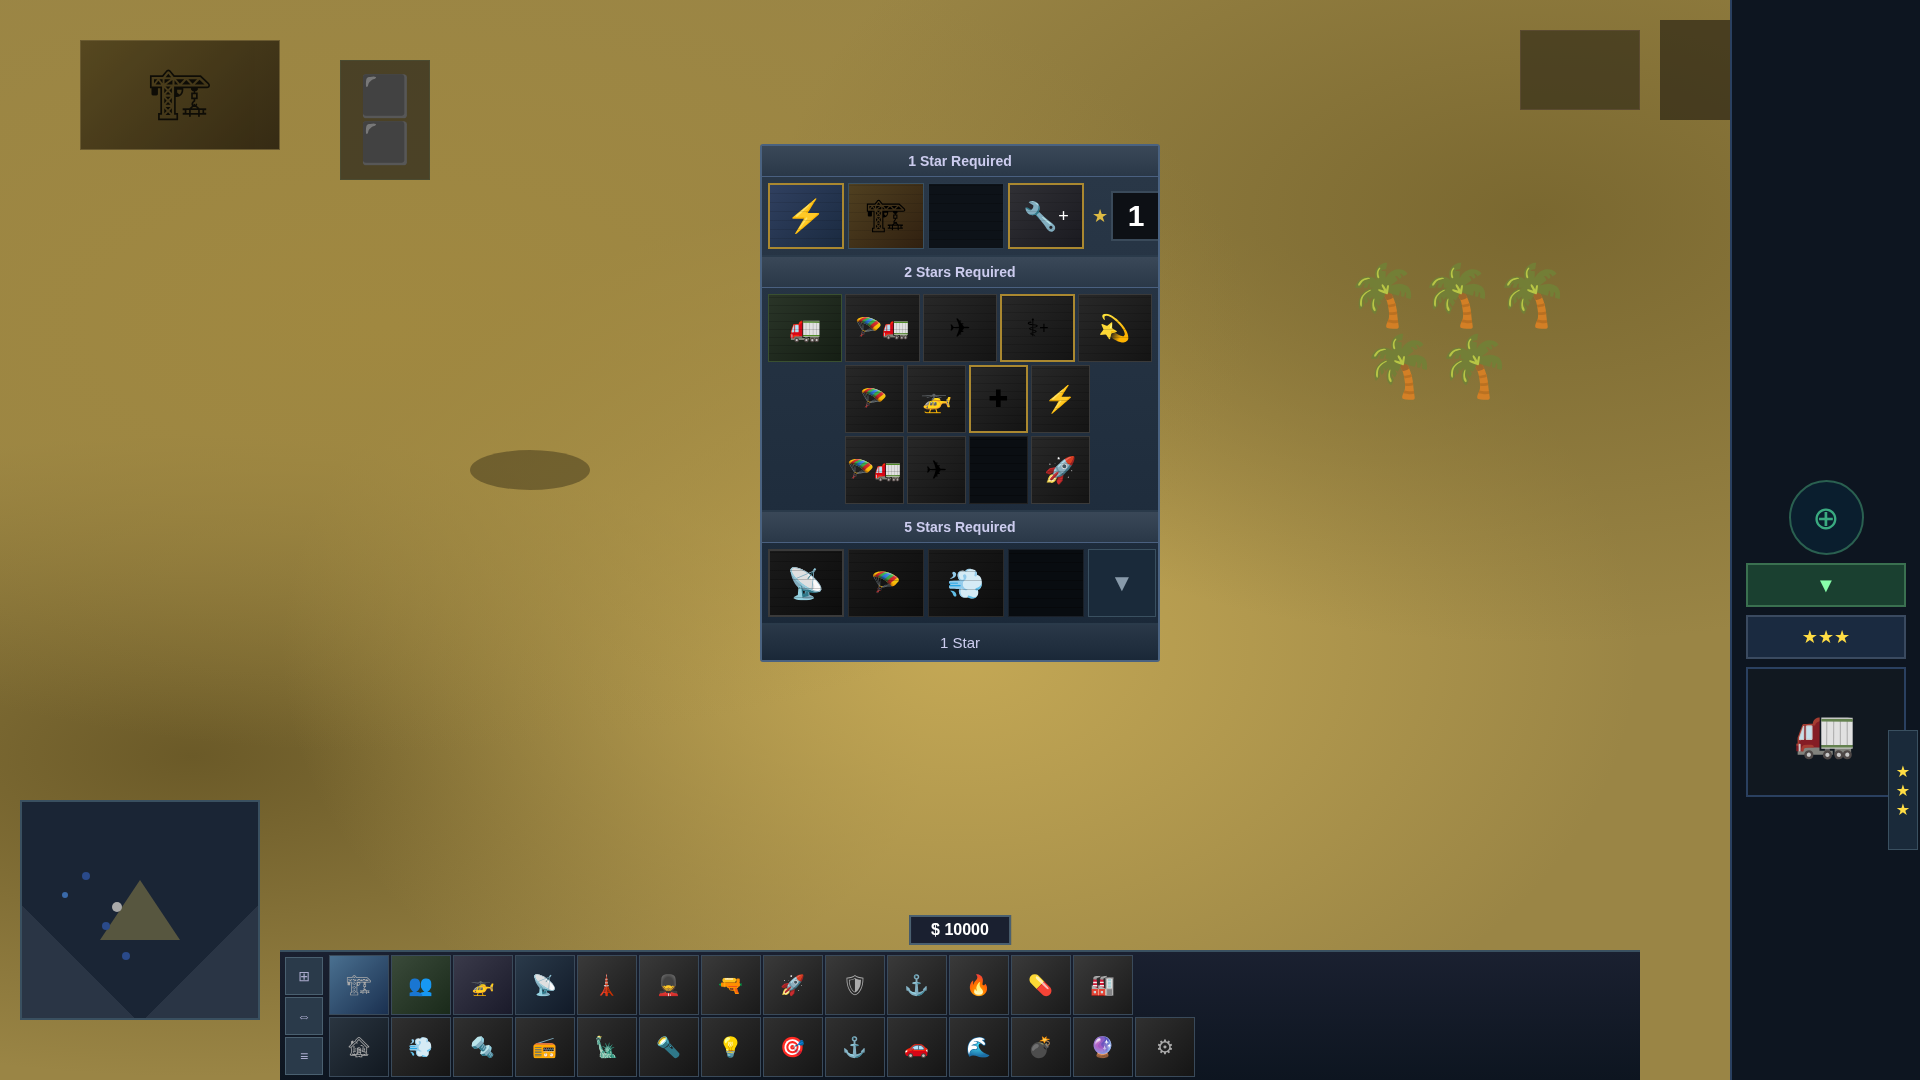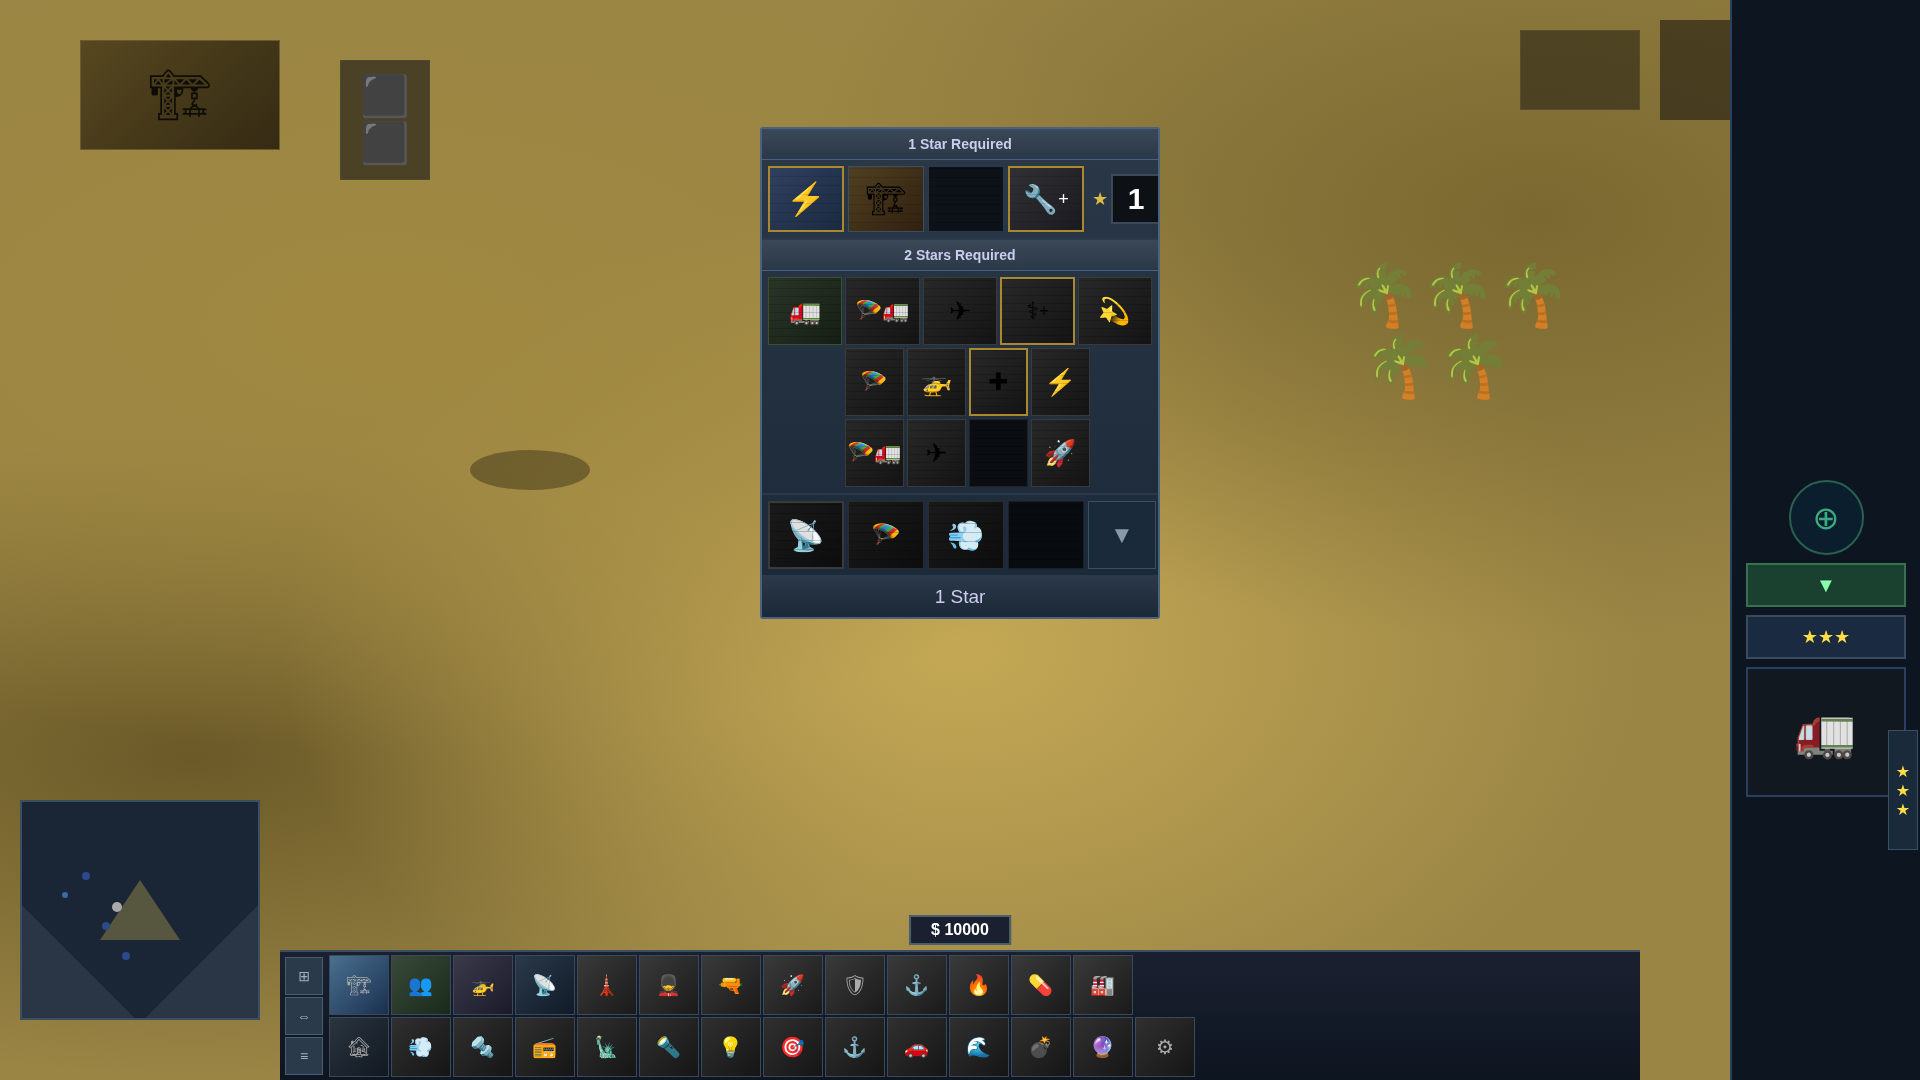--- a/index.html
+++ b/index.html
@@ -290,21 +290,21 @@
     <div style="font-size:50px;filter:grayscale(0.5);">🚛</div>
   </div>
 
   <div style="position:absolute;right:2px;top:730px;width:30px;height:120px;background:#1a2a3a;border:1px solid #3a5060;display:flex;flex-direction:column;align-items:center;justify-content:center;">
     <span style="color:#ffdd44;font-size:16px;">★</span>
     <span style="color:#ffdd44;font-size:16px;">★</span>
     <span style="color:#ffdd44;font-size:16px;">★</span>
   </div>
 </div>
 
-<div style="position:absolute;top:127px;left:50%;transform:translateX(-50%);width:400px;background:linear-gradient(to bottom,#2a3848,#1a2838);border:2px solid #4a6280;border-radius:3px;overflow:hidden;">
+<div style="position:absolute;top:144px;left:50%;transform:translateX(-50%);width:400px;background:linear-gradient(to bottom,#2a3848,#1a2838);border:2px solid #4a6280;border-radius:3px;overflow:hidden;">
 
   <div style="background:linear-gradient(to bottom,#3a4858,#2a3848);color:#cce;text-align:center;padding:7px;font-size:14px;font-weight:bold;border-bottom:1px solid #4a6080;">
     <span>1 Star Required</span>
   </div>
 
   <div style="padding:6px;display:flex;align-items:center;gap:4px;border-bottom:2px solid #2a3a4a;">
 
     <div style="width:76px;height:66px;background:linear-gradient(135deg,#304060,#1a2a40);border:2px solid #aa8830;overflow:hidden;cursor:pointer;position:relative;flex-shrink:0;">
       <div style="width:100%;height:100%;display:flex;align-items:center;justify-content:center;font-size:32px;">⚡</div>
       <div style="position:absolute;inset:0;background:repeating-linear-gradient(0deg,transparent,transparent 8px,rgba(0,0,0,0.1) 8px,rgba(0,0,0,0.1) 9px);"></div>
@@ -393,20 +393,23 @@
       <div style="height:68px;background:#0a0e12;border:1px solid #222;overflow:hidden;position:relative;">
         <div style="position:absolute;inset:0;background:repeating-linear-gradient(0deg,transparent,transparent 7px,rgba(0,0,0,0.3) 7px,rgba(0,0,0,0.3) 8px);"></div>
       </div>
       <div style="height:68px;background:linear-gradient(135deg,#282828,#141414);border:1px solid #3a3a3a;cursor:pointer;overflow:hidden;position:relative;">
         <div style="width:100%;height:100%;display:flex;align-items:center;justify-content:center;font-size:26px;">🚀</div>
         <div style="position:absolute;inset:0;background:repeating-linear-gradient(0deg,transparent,transparent 7px,rgba(0,0,0,0.15) 7px,rgba(0,0,0,0.15) 8px);"></div>
       </div>
     </div>
   </div>
 
+  <div style="background:linear-gradient(to bottom,#3a4858,#2a3848);color:#cce;text-align:center;padding:7px;font-size:14px;font-weight:bold;border-bottom:1px solid #4a6080;">
+    <span>5 Stars Required</span>
+  </div>
 
   <div style="padding:6px;display:flex;align-items:center;gap:4px;border-bottom:2px solid #2a3a4a;">
 
     <div style="width:76px;height:68px;background:linear-gradient(135deg,#1a1a1a,#0d0d0d);border:2px solid #3a3a3a;cursor:pointer;overflow:hidden;position:relative;flex-shrink:0;">
       <div style="width:100%;height:100%;display:flex;align-items:center;justify-content:center;font-size:30px;">📡</div>
       <div style="position:absolute;inset:0;background:repeating-linear-gradient(0deg,transparent,transparent 8px,rgba(0,0,0,0.2) 8px,rgba(0,0,0,0.2) 9px);"></div>
     </div>
 
     <div style="width:76px;height:68px;background:linear-gradient(135deg,#1a1a1a,#0d0d0d);border:1px solid #2a2a2a;cursor:pointer;overflow:hidden;position:relative;flex-shrink:0;">
       <div style="width:100%;height:100%;display:flex;align-items:center;justify-content:center;font-size:24px;">🪂</div>
@@ -420,16 +423,16 @@
 
     <div style="width:76px;height:68px;background:#080c10;border:1px solid #1a2028;overflow:hidden;position:relative;flex-shrink:0;">
       <div style="position:absolute;inset:0;background:repeating-linear-gradient(0deg,transparent,transparent 8px,rgba(0,0,0,0.3) 8px,rgba(0,0,0,0.3) 9px);"></div>
     </div>
 
     <div style="width:68px;height:68px;background:#1a2a3a;border:1px solid #3a5060;display:flex;align-items:center;justify-content:center;cursor:pointer;margin-left:auto;flex-shrink:0;">
       <span style="font-size:24px;color:#889aaa;">▼</span>
     </div>
   </div>
 
-  <div style="background:linear-gradient(to bottom,#2a3848,#1a2838);color:#cce;text-align:center;padding:9px;font-size:19px;">
+  <div style="background:linear-gradient(to bottom,#2a3848,#1a2838);color:#cce;text-align:center;padding:9px;font-size:15px;">
     <span>1 Star</span>
   </div>
 </div>
 
 </body></html>

